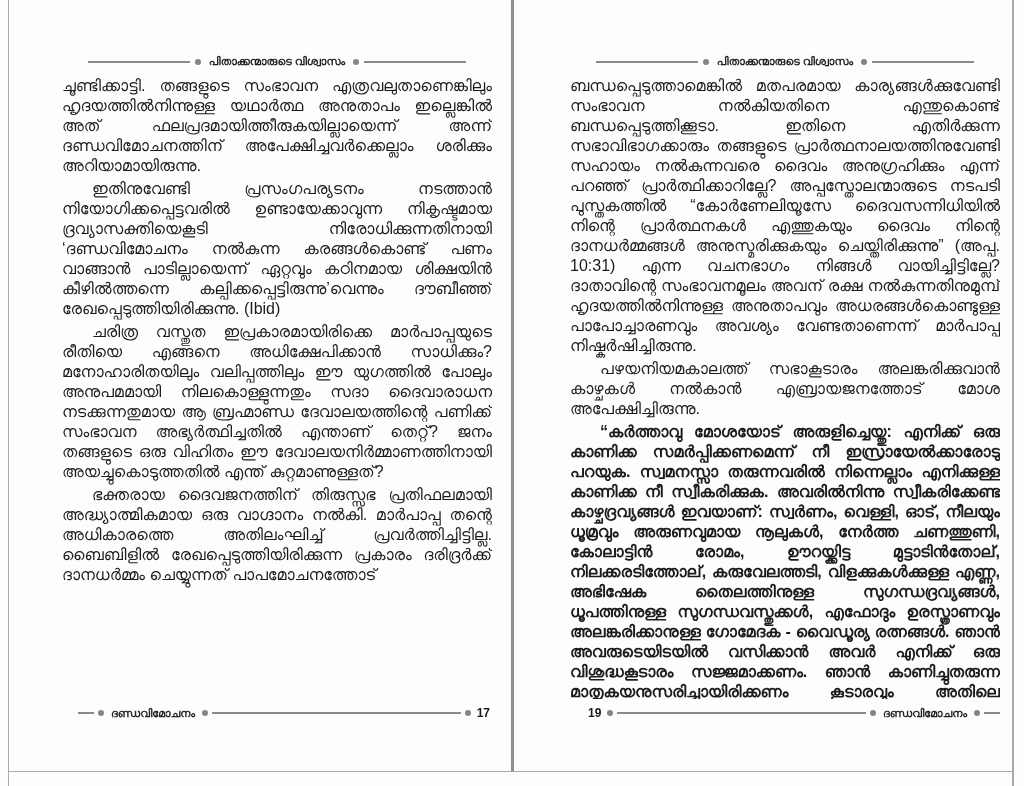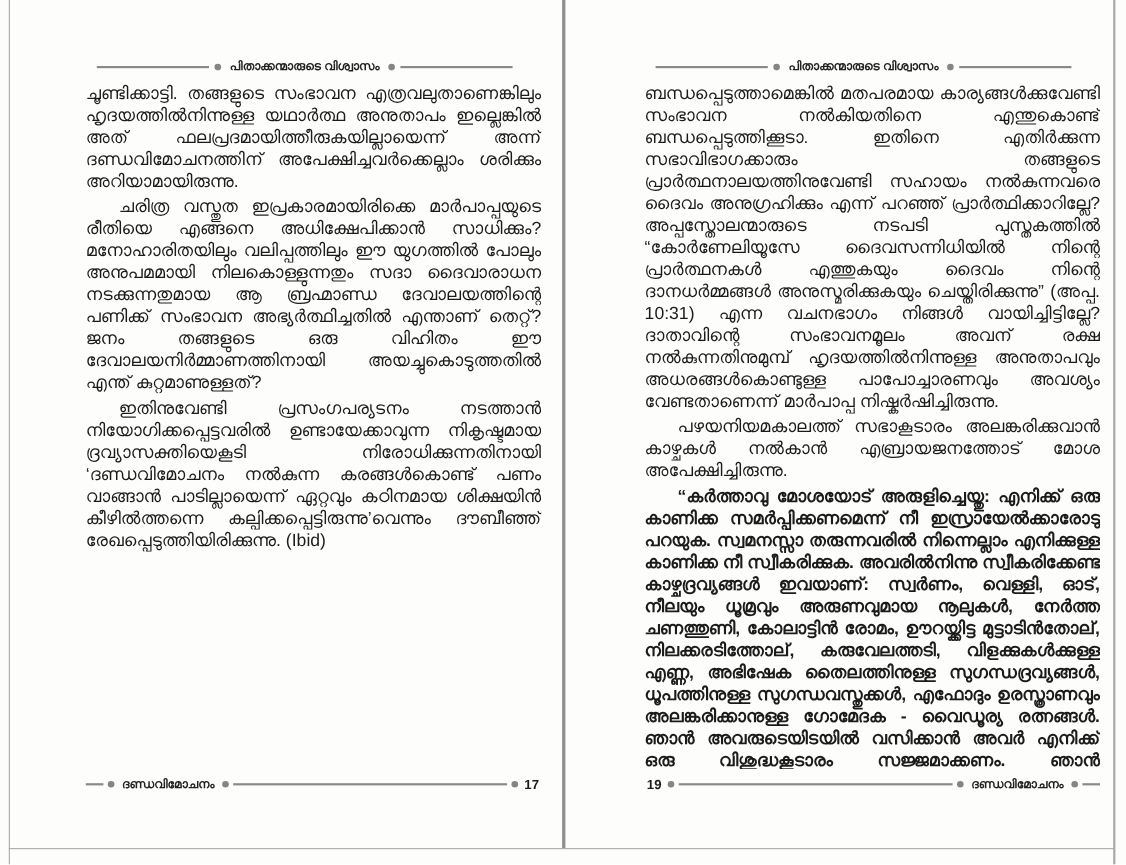--- a/index.html
+++ b/index.html
@@ -41,21 +41,21 @@
   .dot {
     width: 6px; height: 6px; border-radius: 50%;
     background: #858585; flex: 0 0 auto;
   }
 
   .body-text {
     position: absolute; top: 76px; left: 0; right: 0; bottom: 72px;
     overflow: hidden;
   }
   .para {
-    margin: 0 0 3px 16px;
+    margin: 0 0 3px 0;
     font-size: 16px; line-height: 20px;
     text-align: justify;
     text-indent: 30px;
     color: #1b1b1b;
     word-break: break-word;
   }
   .para.no-indent { text-indent: 0; }
   .para.bold { font-weight: 700; }
 
   .page-footer {
@@ -80,22 +80,23 @@
     <header class="running-header">
       <span class="rule grow"></span>
       <span class="dot"></span>
       <span class="header-title">പിതാക്കന്മാരുടെ വിശ്വാസം</span>
       <span class="dot"></span>
       <span class="rule grow"></span>
     </header>
 
     <main class="body-text">
       <p class="para no-indent">ചൂണ്ടിക്കാട്ടി. തങ്ങളുടെ സംഭാവന എത്രവലുതാണെങ്കിലും ഹൃദയത്തിൽനിന്നുള്ള യഥാർത്ഥ അനുതാപം ഇല്ലെങ്കിൽ അത് ഫലപ്രദമായിത്തീരുകയില്ലായെന്ന് അന്ന് ദണ്ഡവിമോചനത്തിന് അപേക്ഷിച്ചവർക്കെല്ലാം ശരിക്കും അറിയാമായിരുന്നു.</p>
+      <p class="para">ഇതിനുവേണ്ടി പ്രസംഗപര്യടനം നടത്താൻ നിയോഗിക്കപ്പെട്ടവരിൽ ഉണ്ടായേക്കാവുന്ന നികൃഷ്ടമായ ദ്രവ്യാസക്തിയെകൂടി നിരോധിക്കുന്നതിനായി ‘ദണ്ഡവിമോചനം നൽകുന്ന കരങ്ങൾകൊണ്ട് പണം വാങ്ങാൻ പാടില്ലായെന്ന് ഏറ്റവും കഠിനമായ ശിക്ഷയിൻ കീഴിൽത്തന്നെ കല്പിക്കപ്പെട്ടിരുന്നു’വെന്നും ദൗബീഞ്ഞ് രേഖപ്പെടുത്തിയിരിക്കുന്നു. (Ibid)</p>
       <p class="para">ചരിത്ര വസ്തുത ഇപ്രകാരമായിരിക്കെ മാർപാപ്പയുടെ രീതിയെ എങ്ങനെ അധിക്ഷേപിക്കാൻ സാധിക്കും? മനോഹാരിതയിലും വലിപ്പത്തിലും ഈ യുഗത്തിൽ പോലും അനുപമമായി നിലകൊള്ളുന്നതും സദാ ദൈവാരാധന നടക്കുന്നതുമായ ആ ബ്രഹ്മാണ്ഡ ദേവാലയത്തിന്റെ പണിക്ക് സംഭാവന അഭ്യർത്ഥിച്ചതിൽ എന്താണ് തെറ്റ്? ജനം തങ്ങളുടെ ഒരു വിഹിതം ഈ ദേവാലയനിർമ്മാണത്തിനായി അയച്ചുകൊടുത്തതിൽ എന്ത് കുറ്റമാണുള്ളത്?</p>
-      <p class="para">ഇതിനുവേണ്ടി പ്രസംഗപര്യടനം നടത്താൻ നിയോഗിക്കപ്പെട്ടവരിൽ ഉണ്ടായേക്കാവുന്ന നികൃഷ്ടമായ ദ്രവ്യാസക്തിയെകൂടി നിരോധിക്കുന്നതിനായി ‘ദണ്ഡവിമോചനം നൽകുന്ന കരങ്ങൾകൊണ്ട് പണം വാങ്ങാൻ പാടില്ലായെന്ന് ഏറ്റവും കഠിനമായ ശിക്ഷയിൻ കീഴിൽത്തന്നെ കല്പിക്കപ്പെട്ടിരുന്നു’വെന്നും ദൗബീഞ്ഞ് രേഖപ്പെടുത്തിയിരിക്കുന്നു. (Ibid)</p>
+      <p class="para">ഭക്തരായ ദൈവജനത്തിന് തിരുസ്സഭ പ്രതിഫലമായി അദ്ധ്യാത്മികമായ ഒരു വാഗ്ദാനം നൽകി. മാർപാപ്പ തന്റെ അധികാരത്തെ അതിലംഘിച്ച് പ്രവർത്തിച്ചിട്ടില്ല. ബൈബിളിൽ രേഖപ്പെടുത്തിയിരിക്കുന്ന പ്രകാരം ദരിദ്രർക്ക് ദാനധർമ്മം ചെയ്യുന്നത് പാപമോചനത്തോട്</p>
     </main>
 
     <footer class="page-footer">
       <span class="rule dash"></span>
       <span class="dot"></span>
       <span class="footer-title">ദണ്ഡവിമോചനം</span>
       <span class="dot"></span>
       <span class="rule grow"></span>
       <span class="dot"></span>
       <span class="page-number">17</span>

